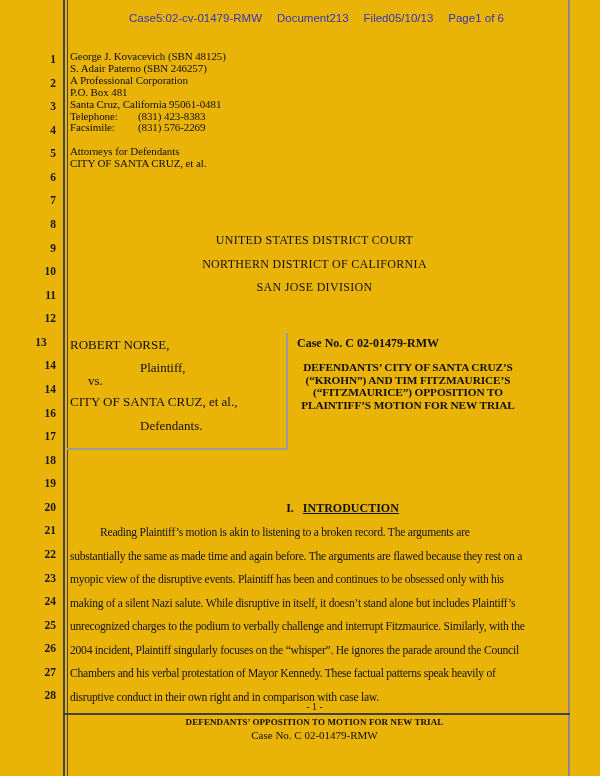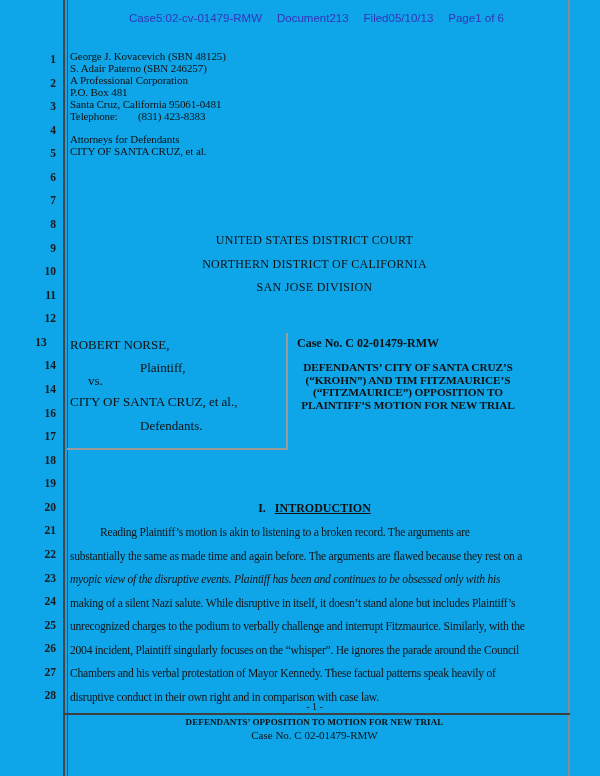--- a/index.html
+++ b/index.html
@@ -1,20 +1,20 @@
 <!DOCTYPE html>
 <html><head>
 <meta charset="utf-8">
 <style>
   html, body { margin: 0; padding: 0; background: #ffffff; }
   .page {
     position: relative;
     width: 600px;
     height: 776px;
-    background: #0ea5e9;
+    background: #eab308;
     font-family: "Liberation Serif", "DejaVu Serif", serif;
     color: #111111;
     overflow: hidden;
   }
 
   
   .ecf-header {
     position: absolute;
     top: 12px; left: 63px; right: 30px;
     display: flex;
@@ -95,20 +95,21 @@
   .opp-title div { white-space: nowrap; }
 
   
   .intro-heading {
     position: absolute;
     left: 63px; width: 503px; top: 501px;
     text-align: center;
     font-weight: bold;
     font-size: 12px;
     white-space: nowrap;
+    padding-left: 28px;
   }
   .intro-heading .u { text-decoration: underline; margin-left: 9px; }
 
   
   .body-par { position: absolute; left: 70px; top: 526px; width: 498px; height: 200px; }
   .body-line {
     position: absolute;
     left: 0;
     white-space: nowrap;
     font-size: 11.6px;
@@ -194,20 +195,21 @@
       <div class="line-no" style="top: 689.39px;">28</div>
     </div>
 
   <div class="atty">
     <div>George J. Kovacevich (SBN 48125)</div>
     <div>S. Adair Paterno (SBN 246257)</div>
     <div>A Professional Corporation</div>
     <div>P.O. Box 481</div>
     <div>Santa Cruz, California 95061-0481</div>
     <div><span class="tel-label">Telephone:</span><span>(831) 423-8383</span></div>
+    <div><span class="tel-label">Facsimile:</span><span>(831) 576-2269</span></div>
     <div>&nbsp;</div>
     <div>Attorneys for Defendants</div>
     <div>CITY OF SANTA CRUZ, et al.</div>
   </div>
 
   <div class="court-line" style="top:233px;">UNITED STATES DISTRICT COURT</div>
   <div class="court-line" style="top:256.5px;">NORTHERN DISTRICT OF CALIFORNIA</div>
   <div class="court-line" style="top:280px;">SAN JOSE DIVISION</div>
 
   <div class="caption-box">
@@ -226,21 +228,21 @@
     <div>PLAINTIFF’S MOTION FOR NEW TRIAL</div>
   </div>
 
   <div class="intro-heading">
     <span>I.</span><span class="u">INTRODUCTION</span>
   </div>
 
   <div class="body-par">
       <div class="body-line first" style="top: 0px;">Reading Plaintiff’s motion is akin to listening to a broken record. The arguments are</div>
       <div class="body-line" style="top: 23.57px;">substantially the same as made time and again before. The arguments are flawed because they rest on a</div>
-      <div class="body-line" style="top: 47.14px; font-style: italic;">myopic view of the disruptive events. Plaintiff has been and continues to be obsessed only with his</div>
+      <div class="body-line" style="top: 47.14px;">myopic view of the disruptive events. Plaintiff has been and continues to be obsessed only with his</div>
       <div class="body-line" style="top: 70.71px;">making of a silent Nazi salute. While disruptive in itself, it doesn’t stand alone but includes Plaintiff’s</div>
       <div class="body-line" style="top: 94.28px;">unrecognized charges to the podium to verbally challenge and interrupt Fitzmaurice. Similarly, with the</div>
       <div class="body-line" style="top: 117.85px;">2004 incident, Plaintiff singularly focuses on the “whisper”. He ignores the parade around the Council</div>
       <div class="body-line" style="top: 141.42px;">Chambers and his verbal protestation of Mayor Kennedy. These factual patterns speak heavily of</div>
       <div class="body-line" style="top: 164.99px;">disruptive conduct in their own right and in comparison with case law.</div>
     </div>
 
   <div class="page-num">- 1 -</div>
   <div class="footer-rule"></div>
   <div class="footer-title">DEFENDANTS’ OPPOSITION TO MOTION FOR NEW TRIAL</div>

